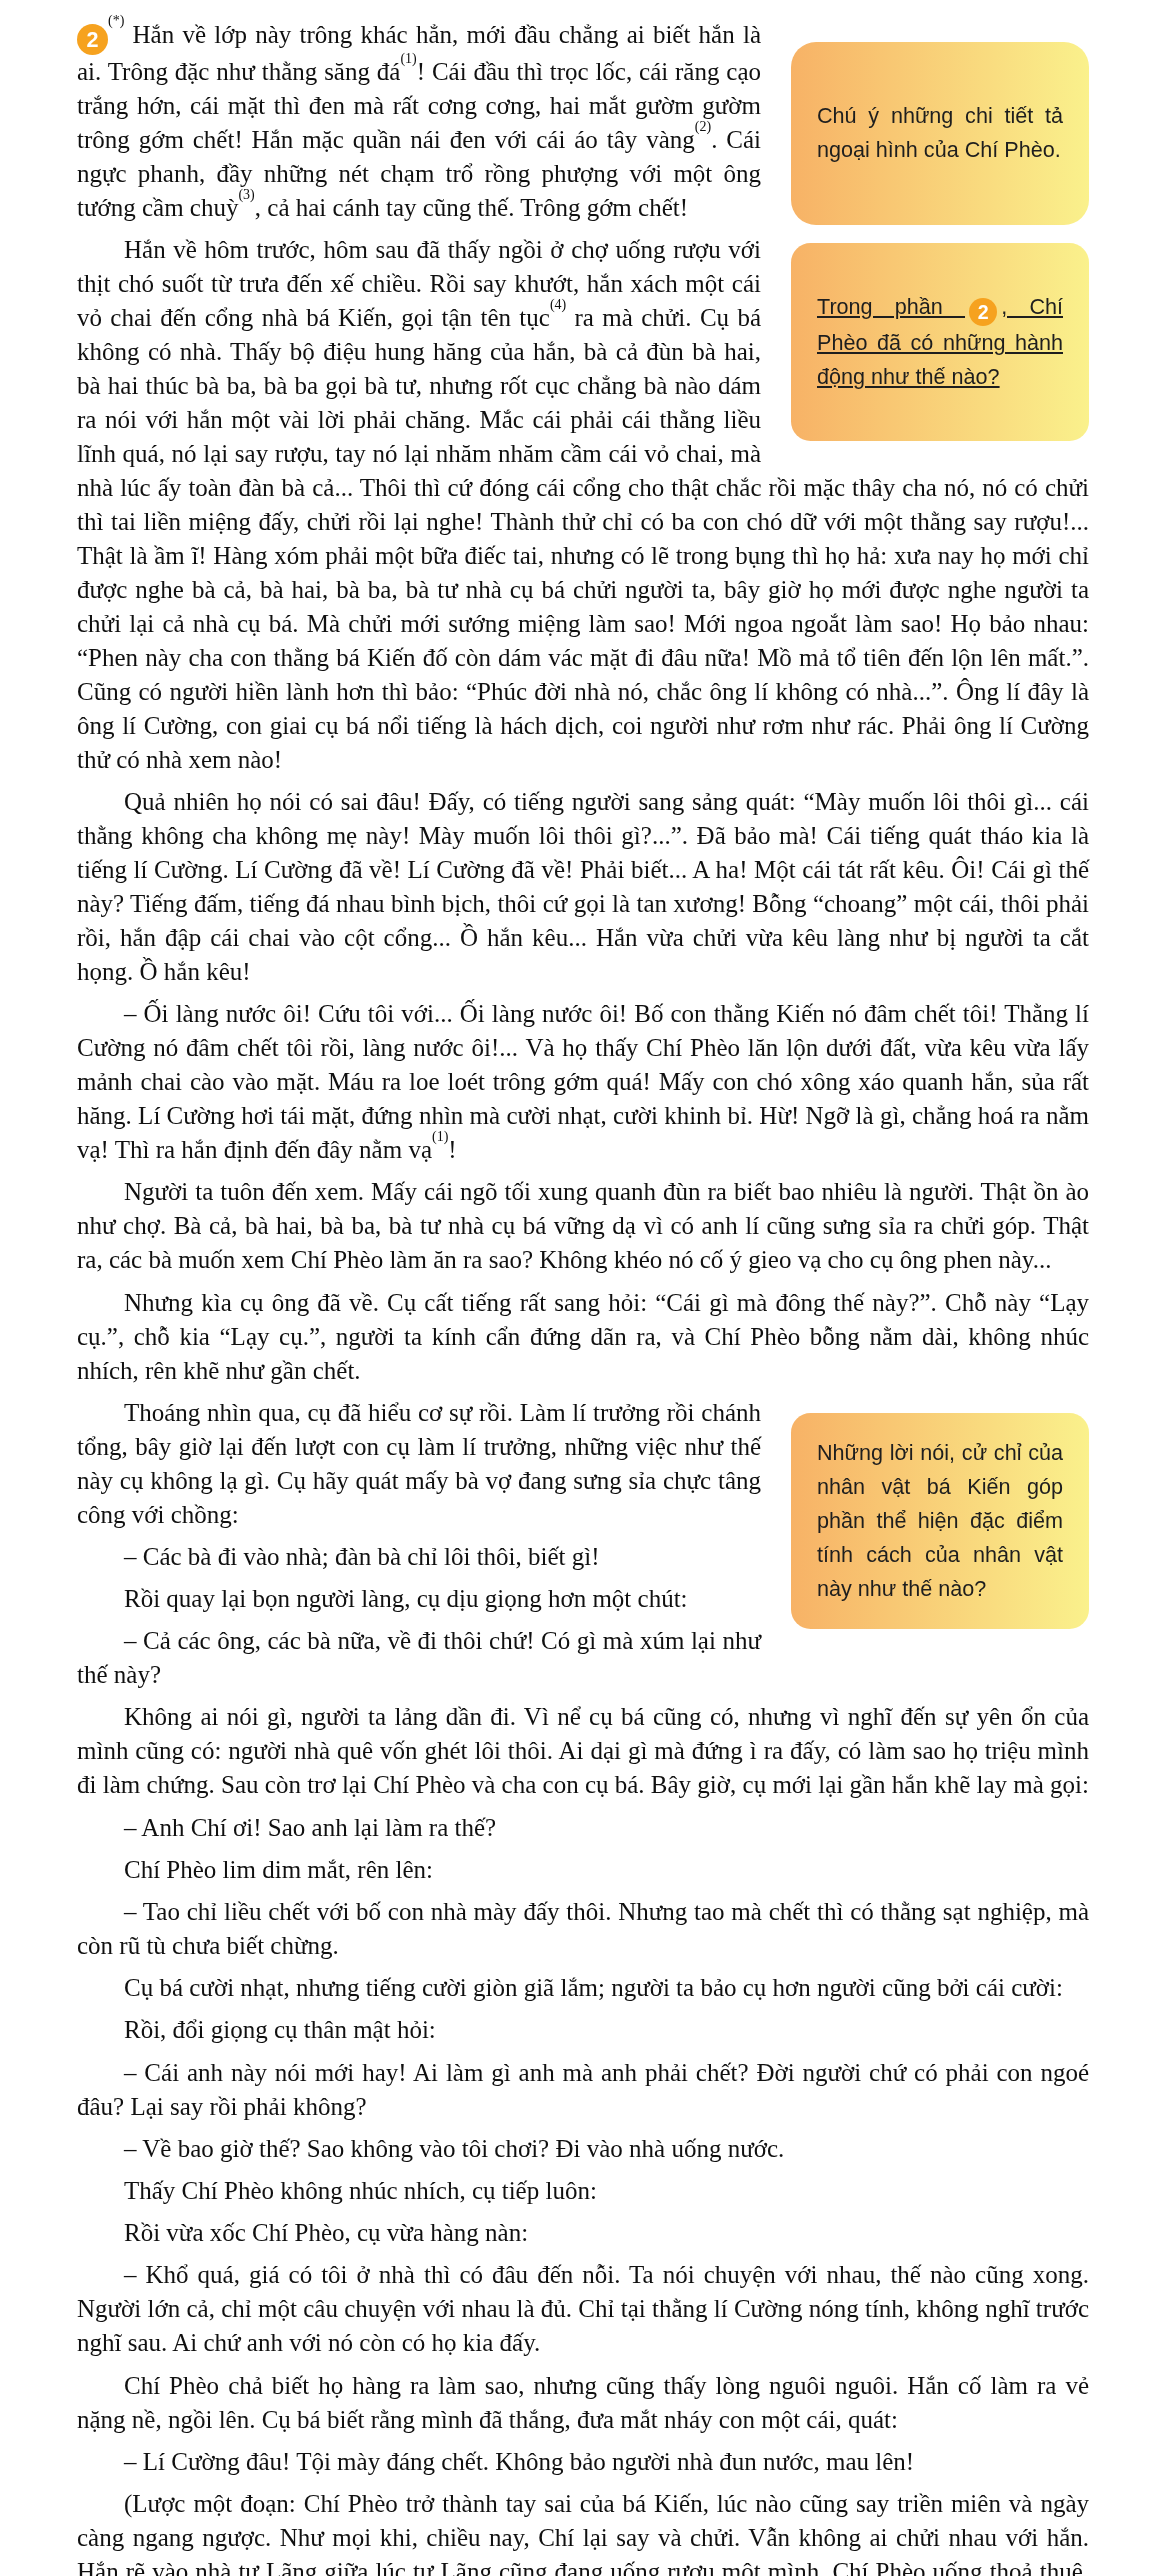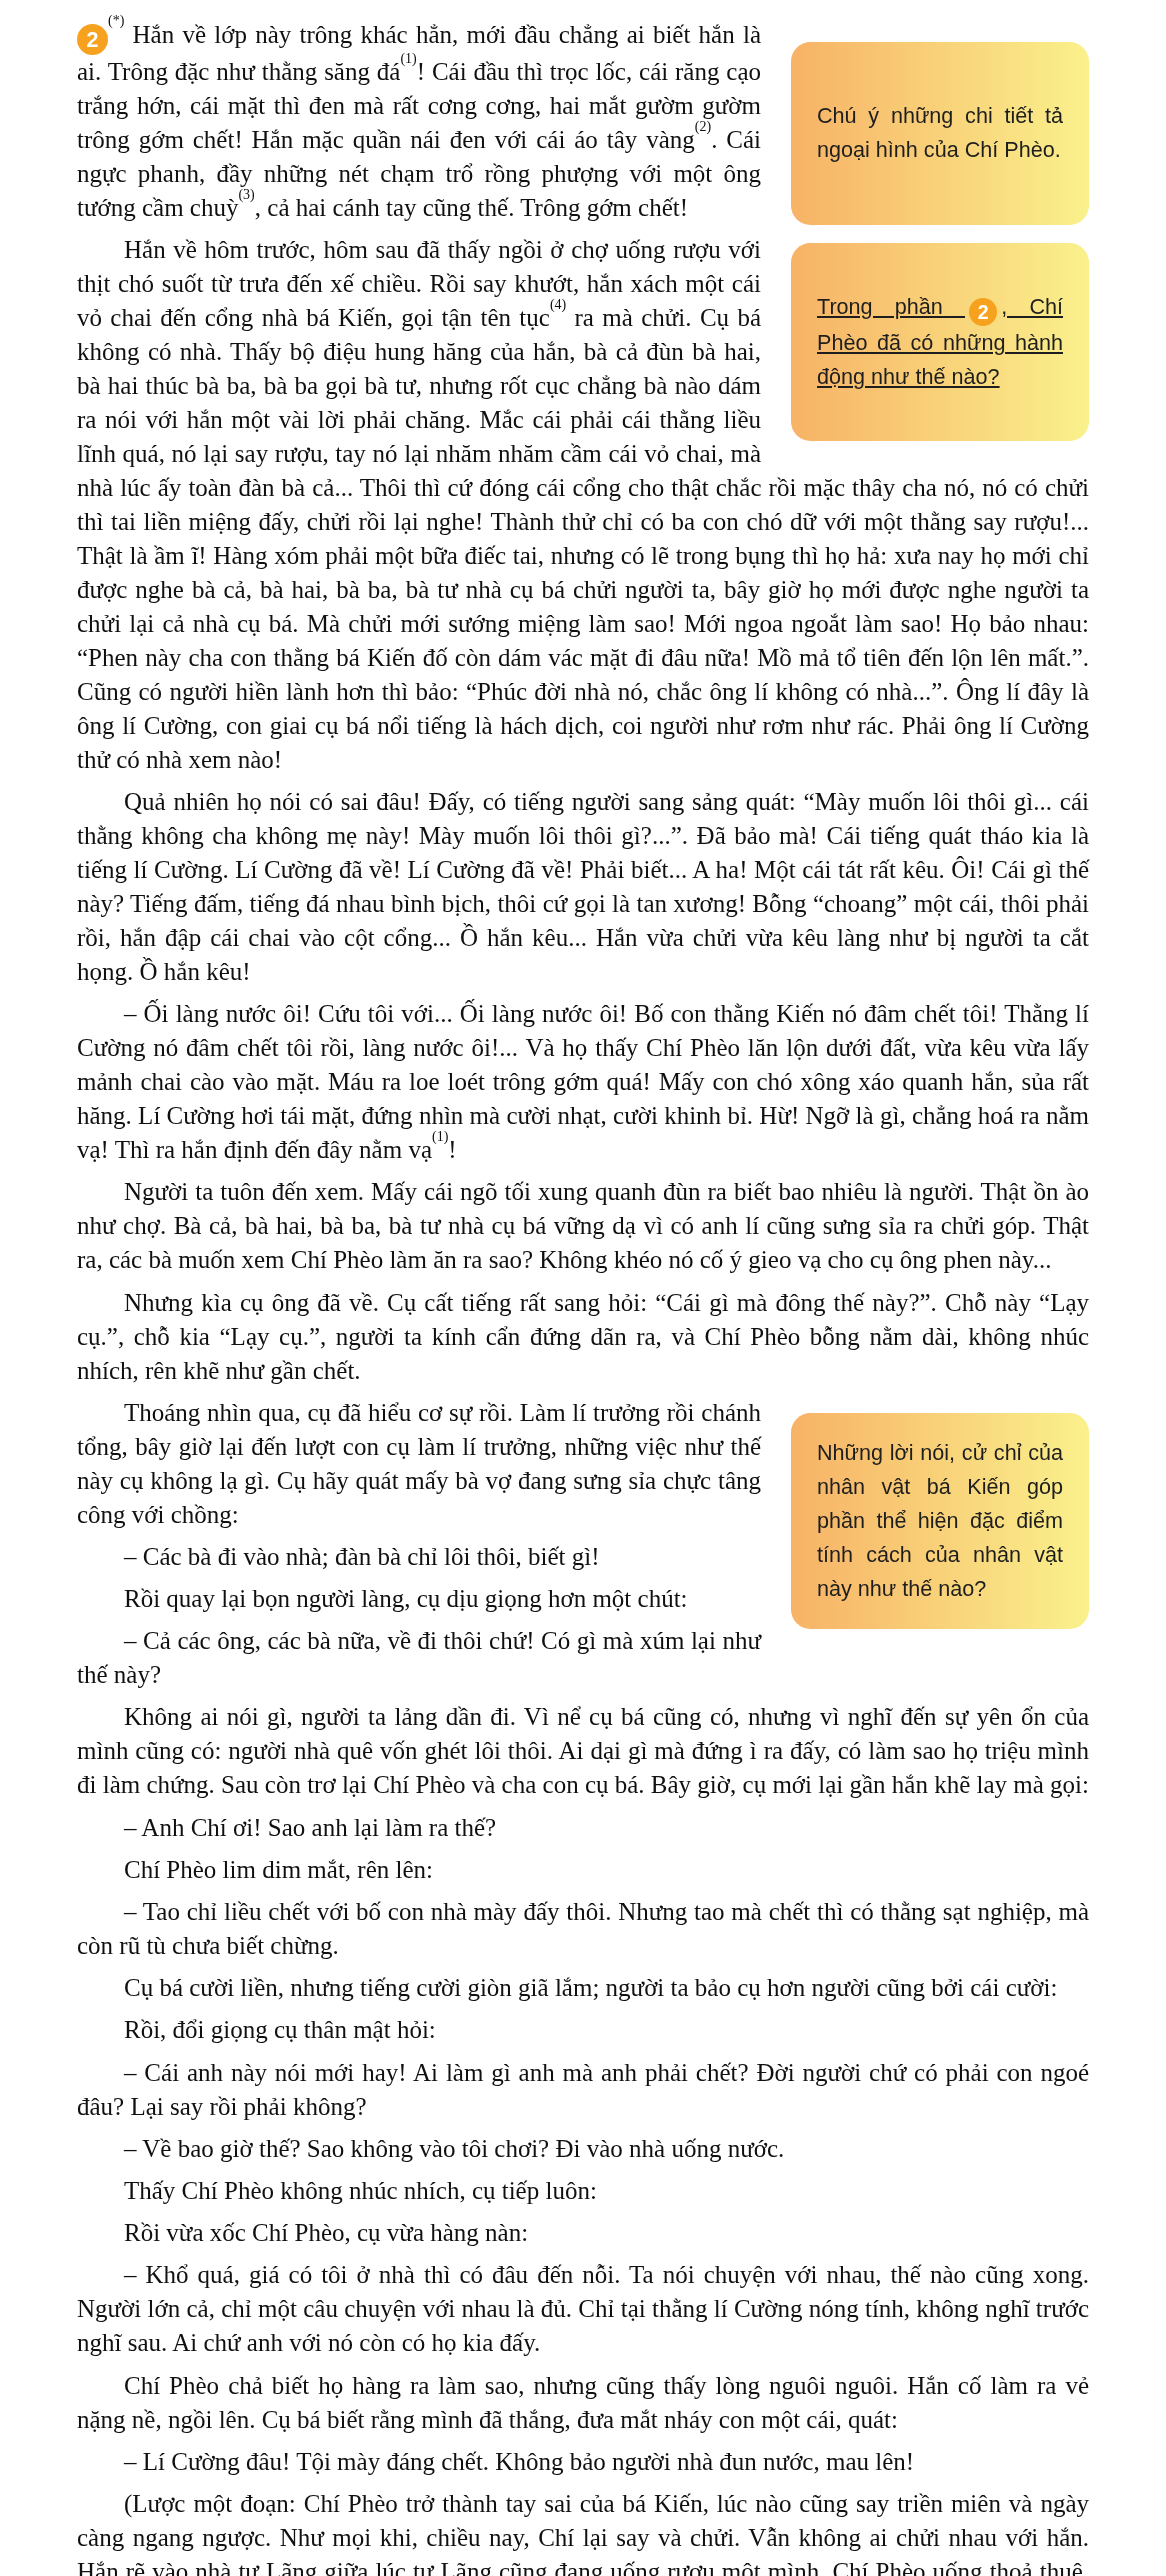--- a/index.html
+++ b/index.html
@@ -62,21 +62,21 @@
     margin: 3.1px 0 15.5px 30px;
     font-family: "Liberation Sans", sans-serif;
     font-size: 21.6px;
     line-height: 34px;
     color: #1e1e1e;
     display: flex;
     align-items: center;
     text-align: justify;
   }
   .note .note-body { display: block; width: 100%; text-indent: 0; }
-  .note-1 { min-height: 183px; margin-top: 24px; }
+  .note-1 { min-height: 183px; margin-top: 24px; border-radius: 25px; }
   .note-2 { min-height: 198px; margin-top: 3.1px; text-decoration: underline; }
   .note-3 { min-height: 173px; margin-top: 17px; }
 </style>
 </head>
 <body>
 
 <div class="page">
 
   <section class="story">
 
@@ -98,21 +98,21 @@
       <span class="note-body">Những lời nói, cử chỉ của nhân vật bá Kiến góp phần thể hiện đặc điểm tính cách của nhân vật này như thế nào?</span>
     </aside>
     <p><span>Thoáng nhìn qua, cụ đã hiểu cơ sự rồi. Làm lí trưởng rồi chánh tổng, bây giờ lại đến lượt con cụ làm lí trưởng, những việc như thế này cụ không lạ gì. Cụ hãy quát mấy bà vợ đang sưng sỉa chực tâng công với chồng:</span></p>
     <p><span>– Các bà đi vào nhà; đàn bà chỉ lôi thôi, biết gì!</span></p>
     <p><span>Rồi quay lại bọn người làng, cụ dịu giọng hơn một chút:</span></p>
     <p><span>– Cả các ông, các bà nữa, về đi thôi chứ! Có gì mà xúm lại như thế này?</span></p>
     <p><span>Không ai nói gì, người ta lảng dần đi. Vì nể cụ bá cũng có, nhưng vì nghĩ đến sự yên ổn của mình cũng có: người nhà quê vốn ghét lôi thôi. Ai dại gì mà đứng ì ra đấy, có làm sao họ triệu mình đi làm chứng. Sau còn trơ lại Chí Phèo và cha con cụ bá. Bây giờ, cụ mới lại gần hắn khẽ lay mà gọi:</span></p>
     <p><span>– Anh Chí ơi! Sao anh lại làm ra thế?</span></p>
     <p><span>Chí Phèo lim dim mắt, rên lên:</span></p>
     <p><span>– Tao chỉ liều chết với bố con nhà mày đấy thôi. Nhưng tao mà chết thì có thằng sạt nghiệp, mà còn rũ tù chưa biết chừng.</span></p>
-    <p><span>Cụ bá cười liền, nhưng tiếng cười giòn giã lắm; người ta bảo cụ hơn người cũng bởi cái cười:</span></p>
+    <p><span>Cụ bá cười nhạt, nhưng tiếng cười giòn giã lắm; người ta bảo cụ hơn người cũng bởi cái cười:</span></p>
     <p><span>Rồi, đổi giọng cụ thân mật hỏi:</span></p>
     <p><span>– Cái anh này nói mới hay! Ai làm gì anh mà anh phải chết? Đời người chứ có phải con ngoé đâu? Lại say rồi phải không?</span></p>
     <p><span>– Về bao giờ thế? Sao không vào tôi chơi? Đi vào nhà uống nước.</span></p>
     <p><span>Thấy Chí Phèo không nhúc nhích, cụ tiếp luôn:</span></p>
     <p><span>Rồi vừa xốc Chí Phèo, cụ vừa hàng nàn:</span></p>
     <p><span>– Khổ quá, giá có tôi ở nhà thì có đâu đến nỗi. Ta nói chuyện với nhau, thế nào cũng xong. Người lớn cả, chỉ một câu chuyện với nhau là đủ. Chỉ tại thằng lí Cường nóng tính, không nghĩ trước nghĩ sau. Ai chứ anh với nó còn có họ kia đấy.</span></p>
     <p><span>Chí Phèo chả biết họ hàng ra làm sao, nhưng cũng thấy lòng nguôi nguôi. Hắn cố làm ra vẻ nặng nề, ngồi lên. Cụ bá biết rằng mình đã thắng, đưa mắt nháy con một cái, quát:</span></p>
     <p><span>– Lí Cường đâu! Tội mày đáng chết. Không bảo người nhà đun nước, mau lên!</span></p>
     <p><span>(Lược một đoạn: </span><span class="it">Chí Phèo trở thành tay sai của bá Kiến, lúc nào cũng say triền miên và ngày càng ngang ngược. Như mọi khi, chiều nay, Chí lại say và chửi. Vẫn không ai chửi nhau với hắn. Hắn rẽ vào nhà tự Lãng giữa lúc tự Lãng cũng đang uống rượu một mình. Chí Phèo uống thoả thuê, rồi lảo đảo ra về. Hắn đi ra bờ sông gần túp lều, ở đó, Chí gặp thị Nở – một người đàn bà ế chồng, xấu “ma chê quỷ hờn”. Thị ra sông lấy nước rồi ngủ quên. Hai người ăn nằm với nhau và ngủ say dưới trăng. Nửa đêm, Chí đau bụng, nôn mửa, thị Nở dìu Chí vào lều, đặt lên chõng, đắp chiếu cho Chí rồi ra về...</span></p>
   </section>

